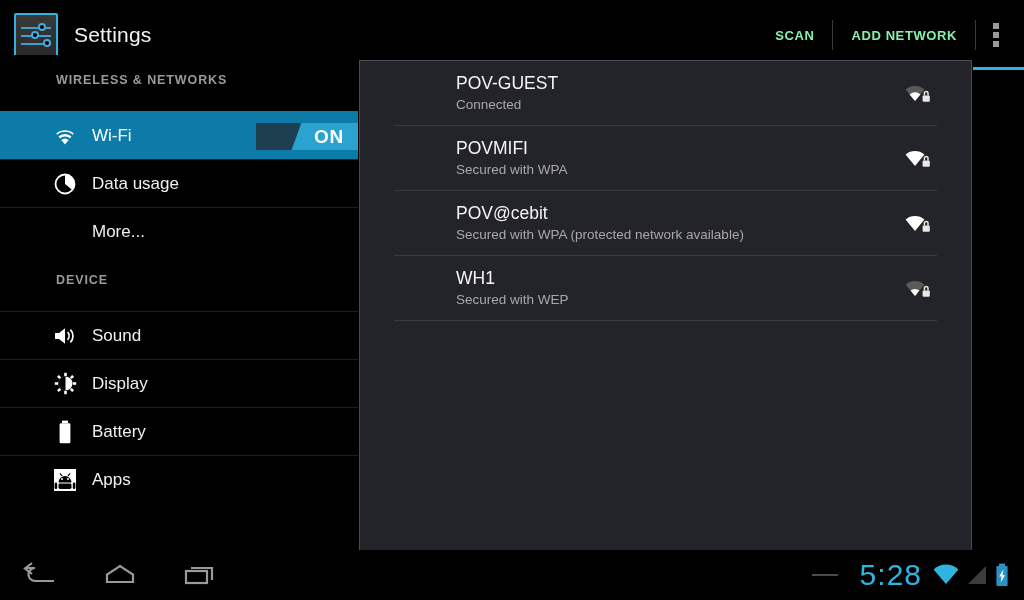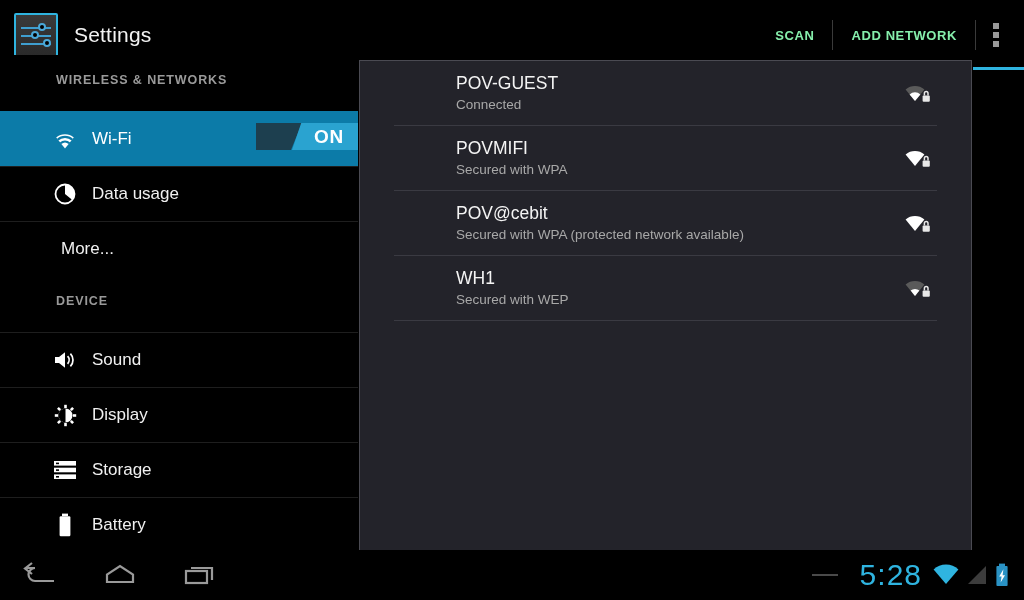--- a/index.html
+++ b/index.html
@@ -60,37 +60,37 @@
   
   .sidebar {
     position:absolute; left:0; top:55px; width:358px; height:495px;
     background:#000;
   }
   .section-header {
     color:#9a9a9a; font-size:12.5px; font-weight:bold;
     letter-spacing:.9px; padding:18px 0 24px 56px;
   }
   .nav-item {
-    position:relative; height:55px;
+    position:relative; height:48px;
     display:flex; align-items:center;
     padding-left:48px; padding-right:0;
     border-top:1px solid #1e1e1e;
   }
   .nav-item.selected {
     background:#0c7ba8; border-top:1px solid #0c7ba8;
     width:358px;
   }
   .nav-ico {
     width:34px; min-width:34px; display:flex;
     align-items:center; justify-content:center;
     margin-right:10px; color:#fff;
   }
   .nav-label { color:#f0f0f0; font-size:17px; }
   .nav-item.selected .nav-label { color:#fff; }
-  .nav-item.noicon { padding-left:61px;text-align:center; }
+  .nav-item.noicon { padding-left:92px;text-align:center; }
 
   
   .toggle {
     position:absolute; right:0px; top:11px;
     width:102px; height:27px; display:flex; overflow:hidden;
   }
   .toggle .off-part {
     width:46px; height:27px; background:#1d3f4f;
     clip-path:polygon(0 0,100% 0,76% 100%,0 100%);
   }
@@ -244,33 +244,20 @@
               <line x1="3.9" y1="19.1" x2="6.2" y2="16.8"></line>
               <line x1="16.8" y1="6.2" x2="19.1" y2="3.9"></line>
             </g>
           </g>
           <path d="M11.5 4.5 A7 7 0 0 0 11.5 18.5 Z" fill="#000"></path>
         </svg>
       </div>
       <div class="nav-label">Display</div>
     </div>
 
-    <div class="nav-item">
-      <div class="nav-ico">
-        <svg width="22" height="20" viewBox="0 0 22 20">
-          <rect x="0" y="1" width="22" height="4.6" fill="#fff"></rect>
-          <rect x="0" y="7.7" width="22" height="4.6" fill="#fff"></rect>
-          <rect x="0" y="14.4" width="22" height="4.6" fill="#fff"></rect>
-          <rect x="2" y="2.6" width="3" height="1.6" fill="#000"></rect>
-          <rect x="2" y="9.3" width="3" height="1.6" fill="#000"></rect>
-          <rect x="2" y="16" width="3" height="1.6" fill="#000"></rect>
-        </svg>
-      </div>
-      <div class="nav-label">Storage</div>
-    </div>
 
     <div class="nav-item">
       <div class="nav-ico">
         <svg width="16" height="24" viewBox="0 0 16 24">
           <rect x="5" y="0.6" width="6" height="2.6" fill="#fff"></rect>
           <rect x="2.6" y="3.2" width="10.8" height="20" rx="1.2" fill="#fff"></rect>
         </svg>
       </div>
       <div class="nav-label">Battery</div>
     </div>

